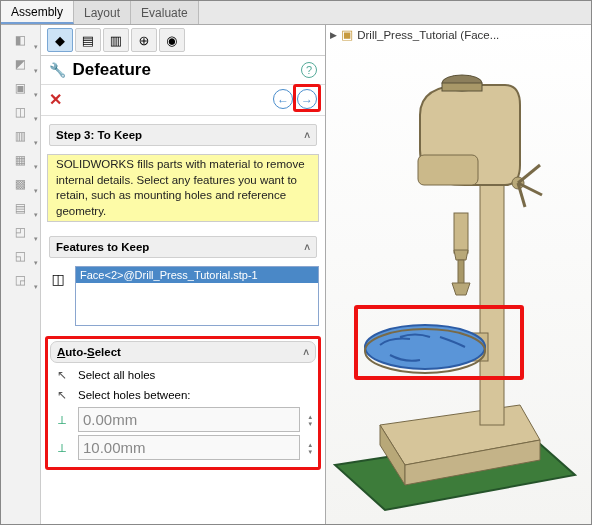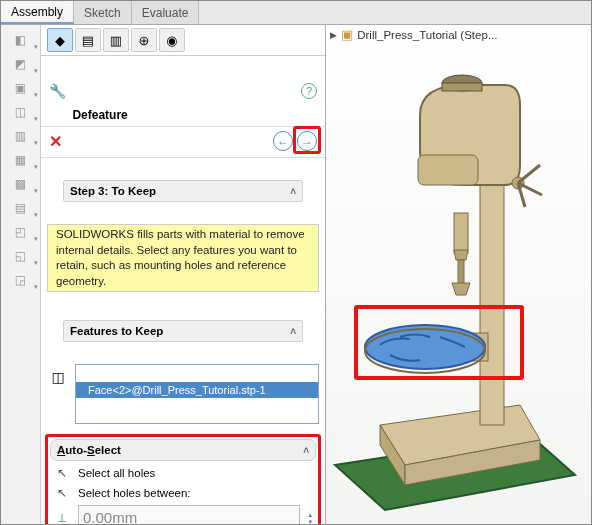--- a/index.html
+++ b/index.html
@@ -14,39 +14,39 @@
 .left-tools .tool { width: 30px; height: 22px; display:flex; align-items:center; justify-content:center; font-size:12px; color:#999; position:relative; }
 .left-tools .tool:after { content:"▾"; font-size:7px; color:#888; position:absolute; right:-2px; bottom:0; }
 
 .panel { width: 285px; border-right: 1px solid #aaa; display:flex; flex-direction:column; background:#fff; overflow:hidden; }
 .panel-top-icons { display:flex; gap:2px; padding: 3px 6px; border-bottom:1px solid #ccc; }
 .panel-top-icons .pi { width:26px; height:24px; display:flex; align-items:center; justify-content:center; font-size:13px; background:#f0f0f0; border:1px solid #ccc; border-radius:2px; }
 .panel-top-icons .pi.active { background:#cde3f6; border-color:#7aa7d4; }
 
 .panel-head { display:flex; align-items:center; padding: 4px 8px; border-bottom:1px solid #ddd; }
 .panel-head .icon { font-size:14px; margin-right:6px; }
-.panel-head .title { font-weight:600; font-size:12px; flex:1;margin-top:48px; }
+.panel-head .title { font-weight:600; font-size:17px; flex:1; }
 .panel-head .help { width:16px; height:16px; border:1px solid #5a9; color:#5a9; border-radius:50%; font-size:11px; display:flex; align-items:center; justify-content:center; }
 
 .nav-row { display:flex; align-items:center; padding:4px 8px 6px 8px; border-bottom:1px solid #ddd; position:relative; }
 .nav-row .x { color:#cc2b2b; font-size:16px; font-weight:bold; cursor:pointer; }
 .nav-row .spacer { flex:1; }
 .nav-row .arrow { width:20px; height:20px; border:1px solid #4a8dcc; border-radius:50%; color:#4a8dcc; display:flex; align-items:center; justify-content:center; font-size:12px; margin-left:4px; background:#fff; cursor:pointer; }
 .nav-row .arrow.next { font-weight:bold; }
 .highlight-box-next { position:absolute; right:4px; top:-1px; width:28px; height:28px; border:3px solid #e11; border-radius:3px; pointer-events:none; }
 
-.section-head { background:#efefef; border:1px solid #d0d0d0; margin:22px; padding:4px 6px; font-size:11.5px; font-weight:600; display:flex; justify-content:space-between; align-items:center; border-radius:2px; }
+.section-head { background:#efefef; border:1px solid #d0d0d0; margin:8px; padding:4px 6px; font-size:11.5px; font-weight:600; display:flex; justify-content:space-between; align-items:center; border-radius:2px; }
 .section-head .chev { font-size:10px; color:#666; }
 
 .info-box { margin:0 6px 6px 6px; padding:2px 8px; background:#fdfba7; border:1px solid #ccc; font-size:11.5px; line-height:1.35; color:#222; }
 
 .keep-row { display:flex; align-items:flex-start; margin:0 6px 6px 6px; gap:6px; }
 .keep-icon { width:22px; height:22px; display:flex; align-items:center; justify-content:center; font-size:14px; margin-top:2px; }
 .keep-list { flex:1; border:1px solid #8aa6cf; height:60px; background:#fff; font-size:11px; overflow:hidden; }
-.keep-list .item { background:#4a88c7; color:#fff; padding:2px 12px; white-space:nowrap;margin-top:17px; }
+.keep-list .item { background:#4a88c7; color:#fff; padding:2px 4px; white-space:nowrap; }
 
 .auto-select-outer { border:3px solid #e11; margin:4px; border-radius:3px; padding-bottom:4px; }
 .as-row { display:flex; align-items:center; margin:4px 6px; gap:8px; font-size:11.5px; }
 .as-row .cursor { width:16px; height:16px; display:flex; align-items:center; justify-content:center; color:#555; font-size:12px; }
 .as-input-row { display:flex; align-items:center; margin:3px 6px; gap:8px; }
 .as-input-row .dim-icon { width:16px; text-align:center; color:#3a7; font-size:12px; }
 .as-input-row input { flex:1; border:1px solid #bbb; font-size:15px; padding:3px 4px; color:#888; background:#f9f9f9; }
 .spin { display:flex; flex-direction:column; font-size:7px; color:#777; line-height:7px; }
 
 .viewport { flex:1; position:relative; background: linear-gradient(#fff,#f4f4f2); overflow:hidden; }
@@ -56,21 +56,21 @@
 .hl-table { position:absolute; border:4px solid #e11; border-radius:3px; width:170px; height:75px; left:28px; top:280px; pointer-events:none; z-index:5; }
 
 .drill-svg { position:absolute; left:4px; top:20px; }
 
 </style>
 </head>
 <body>
 
 <div class="tab-bar">
   <div class="tab active">Assembly</div>
-  <div class="tab">Sketch</div>
+  <div class="tab">Layout</div>
   <div class="tab">Evaluate</div>
 </div>
 
 <div class="main">
   <div class="left-tools">
     <div class="tool">◧</div>
     <div class="tool">◩</div>
     <div class="tool">▣</div>
     <div class="tool">◫</div>
     <div class="tool">▥</div>
@@ -145,21 +145,21 @@
         <input readonly="" value="10.00mm" style="">
         <span class="spin">▴<br>▾</span>
       </div>
     </div>
   </div>
 
   <div class="viewport">
     <div class="tree-crumb">
       <span class="tri">▶</span>
       <span class="cube">▣</span>
-      <span>Drill_Press_Tutorial  (Step...</span>
+      <span>Drill_Press_Tutorial  (Face...</span>
     </div>
 
     <svg class="drill-svg" width="250" height="490" viewBox="0 0 250 490">
 
       <polygon points="5,420 200,390 245,430 55,465" fill="#3d7c3a" stroke="#25532a" stroke-width="2"></polygon>
 
       <polygon points="50,380 190,360 210,395 75,420" fill="#d6c59a" stroke="#786a48"></polygon>
       <polygon points="50,380 75,420 75,440 50,400" fill="#b8a878" stroke="#786a48"></polygon>
       <polygon points="75,420 210,395 210,415 75,440" fill="#c4b388" stroke="#786a48"></polygon>
 

